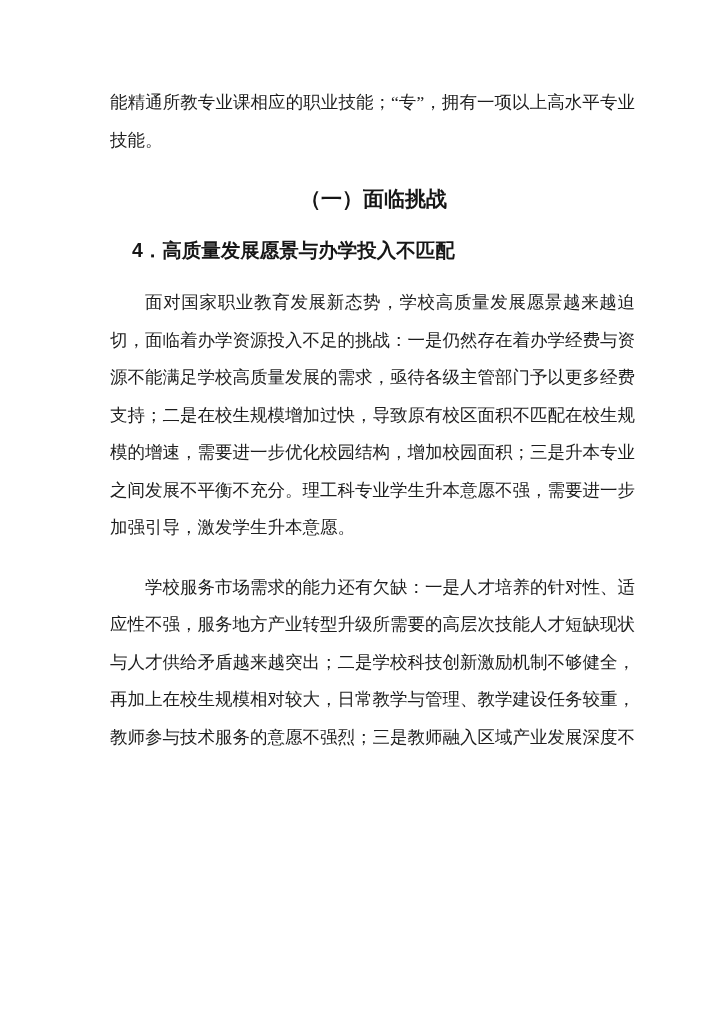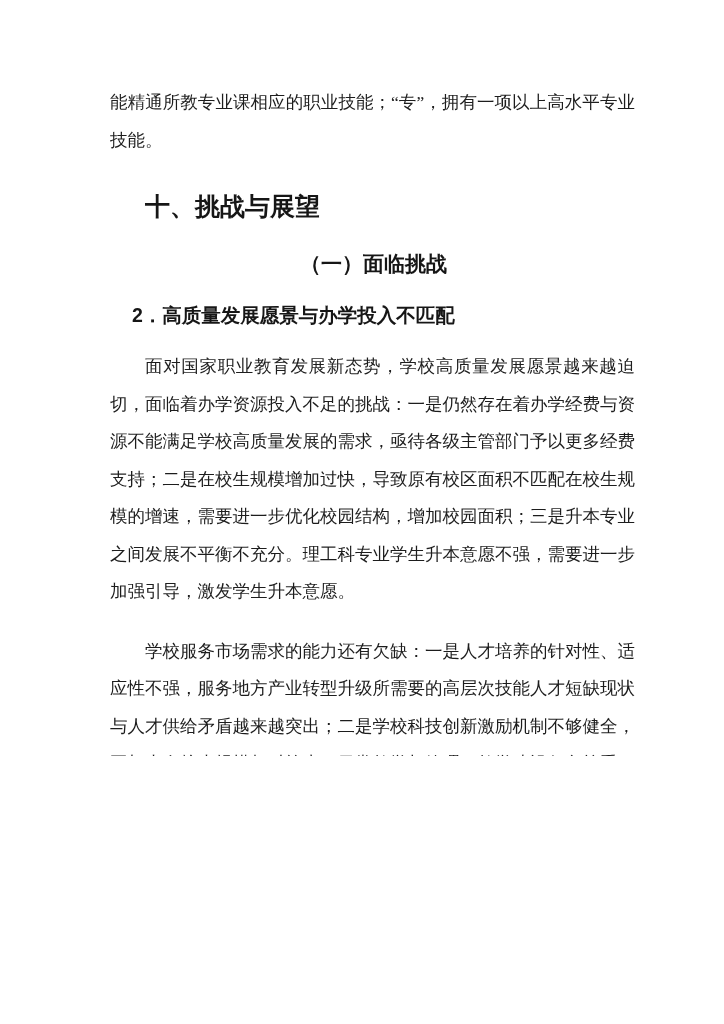--- a/index.html
+++ b/index.html
@@ -25,21 +25,20 @@
   .body-text {
     margin: 0;
     font-size: 17.5px;
     line-height: 37.5px;
     text-align: justify;
     text-justify: inter-ideograph;
     word-break: break-all;
   }
   .indent2 {
     text-indent: 2em;
-    font-family: Liberation Mono, monospace;
   }
   .h-section,
   .h-sub,
   .h-item {
     font-family: "Liberation Sans", "DejaVu Sans", sans-serif;
     font-weight: bold;
     color: #161616;
   }
   .h-section {
     margin: 29px 0 0 35px;
@@ -78,25 +77,24 @@
   }
 </style>
 </head>
 <body>
 
 <div class="page">
   <div class="content">
 
     <p class="body-text">能精通所教专业课相应的职业技能；“专”，拥有一项以上高水平专业技能。</p>
 
-    <div class="h-section">十、挑战与展望</div>
 
     <div class="h-sub">（一）面临挑战</div>
 
-    <div class="h-item">2．高质量发展愿景与办学投入不匹配</div>
+    <div class="h-item">4．高质量发展愿景与办学投入不匹配</div>
 
     <p class="body-text indent2 para-1">面对国家职业教育发展新态势，学校高质量发展愿景越来越迫切，面临着办学资源投入不足的挑战：一是仍然存在着办学经费与资源不能满足学校高质量发展的需求，亟待各级主管部门予以更多经费支持；二是在校生规模增加过快，导致原有校区面积不匹配在校生规模的增速，需要进一步优化校园结构，增加校园面积；三是升本专业之间发展不平衡不充分。理工科专业学生升本意愿不强，需要进一步加强引导，激发学生升本意愿。</p>
 
 
     <p class="body-text indent2 para-2">学校服务市场需求的能力还有欠缺：一是人才培养的针对性、适应性不强，服务地方产业转型升级所需要的高层次技能人才短缺现状与人才供给矛盾越来越突出；二是学校科技创新激励机制不够健全，再加上在校生规模相对较大，日常教学与管理、教学建设任务较重，教师参与技术服务的意愿不强烈；三是教师融入区域产业发展深度不够，科技创新与服务能力整体不足，与产业快速转型升级的技术需求之间有较大差距。</p>
 
   </div>
 
   <div class="page-number">59</div>
 </div>

